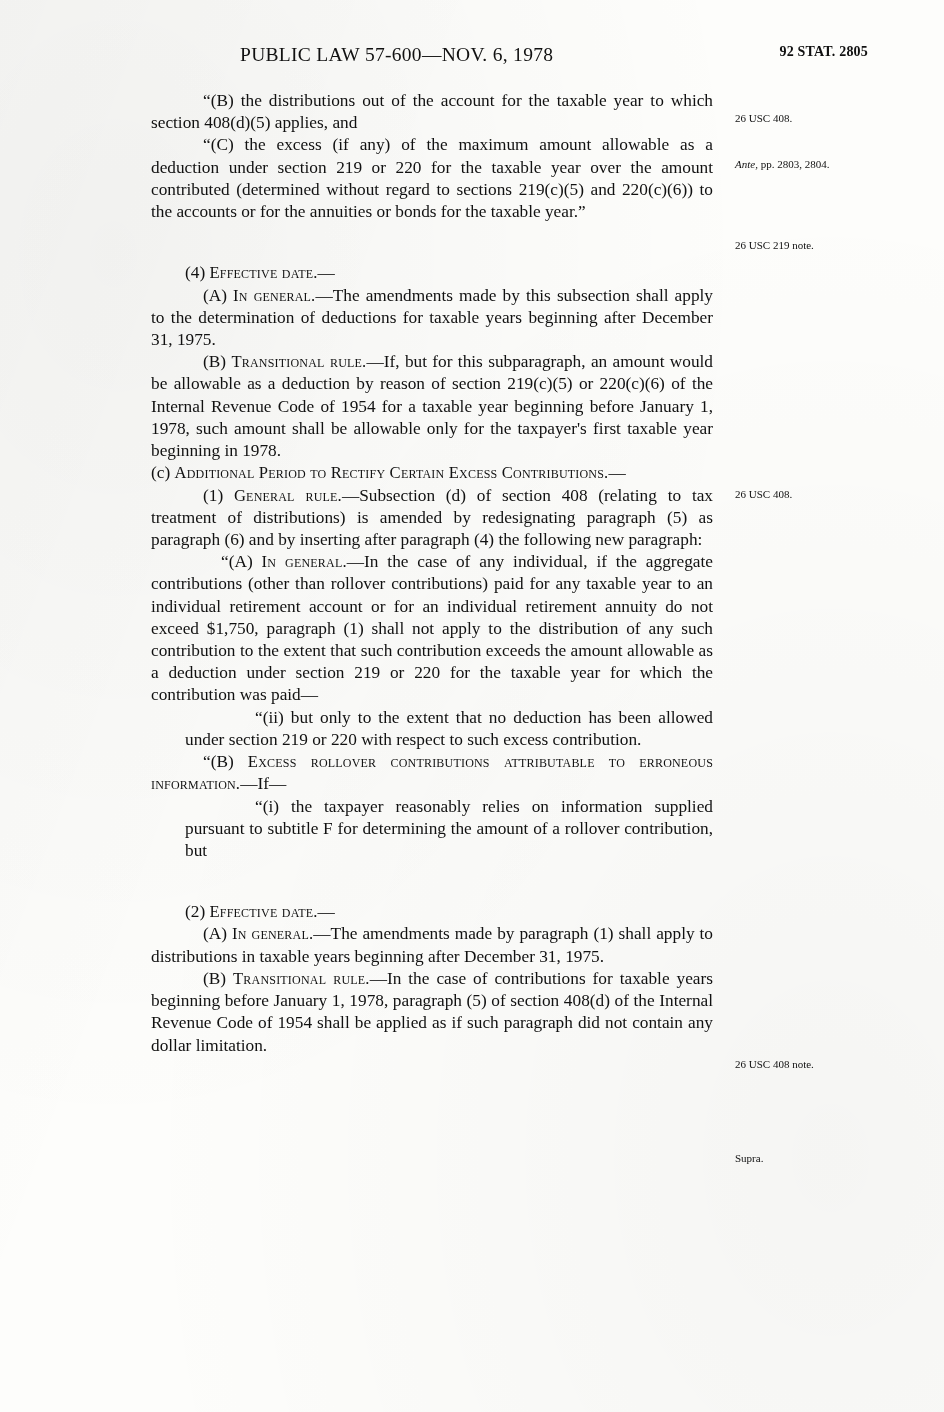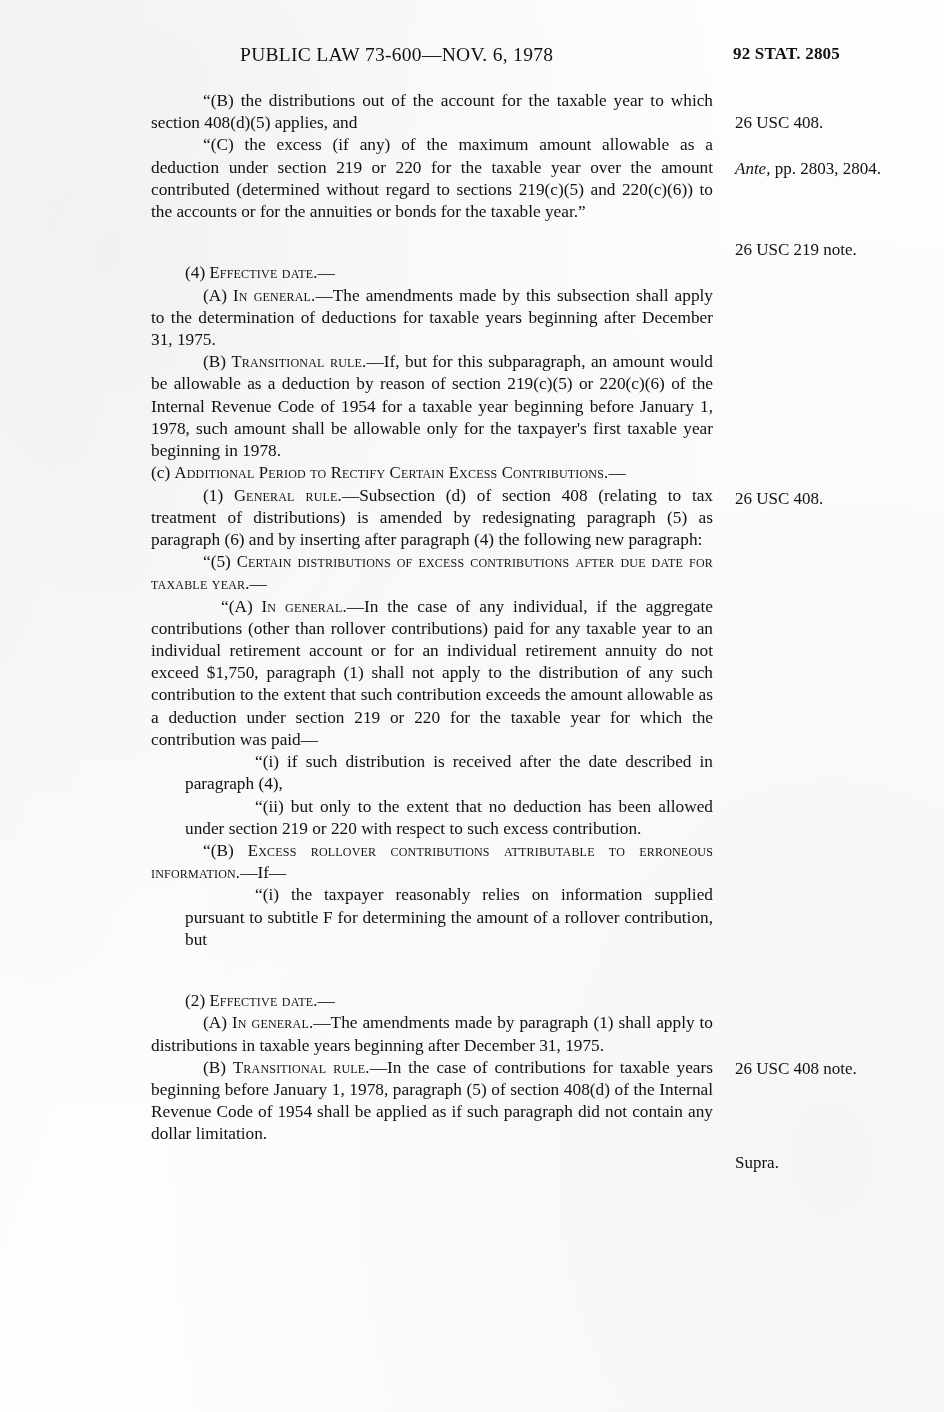--- a/index.html
+++ b/index.html
@@ -42,23 +42,23 @@
   .header-title {
     position: absolute;
     left: 240px;
     top: 0;
     font-size: 19.5px;
     letter-spacing: 0.3px;
     white-space: nowrap;
   }
   .header-stat {
     position: absolute;
-    right: 104px;
+    right: 76px;
     top: 0;
-    font-size: 17px;
+    font-size: 14px;
     font-weight: bold;
     letter-spacing: 0.2px;
     white-space: nowrap;
   }
   .body-col {
     position: absolute;
     top: 90px;
     left: 151px;
     width: 562px;
     font-size: 17.3px;
@@ -84,33 +84,33 @@
   .p-hang-neg { text-indent: -34px; padding-left: 34px; }
   .sc {
     font-variant: small-caps;
     font-size: 16.6px;
     letter-spacing: 0.2px;
   }
   .last-line-left { text-align: left; }
   .note {
     position: absolute;
     left: 0;
-    font-size: 17px;
+    font-size: 11px;
     line-height: 1.25;
     width: 185px;
   }
   .note .ital { font-style: italic; }
 </style>
 </head>
 <body>
 
 <div class="page">
 
   <div class="header">
-    <div class="header-title">PUBLIC LAW 73-600—NOV. 6, 1978</div>
+    <div class="header-title">PUBLIC LAW 57-600—NOV. 6, 1978</div>
     <div class="header-stat">92 STAT. 2805</div>
   </div>
 
   <div class="body-col">
 
     <p class="p-indent-2">
       “(B) the distributions out of the account for the taxable year to which section 408(d)(5) applies, and
     </p>
 
     <p class="p-indent-2">
@@ -130,31 +130,25 @@
     </p>
 
     <p class="p-hang-neg">
       (c) <span class="sc">Additional Period to Rectify Certain Excess Contributions.</span>—
     </p>
 
     <p class="p-indent-2">
       (1) <span class="sc">General rule.</span>—Subsection (d) of section 408 (relating to tax treatment of distributions) is amended by redesignating paragraph (5) as paragraph (6) and by inserting after paragraph (4) the following new paragraph:
     </p>
 
-    <p class="p-indent-2">
-      “(5) <span class="sc">Certain distributions of excess contributions after due date for taxable year.</span>—
-    </p>
 
     <p class="p-indent-3">
       “(A) <span class="sc">In general.</span>—In the case of any individual, if the aggregate contributions (other than rollover contributions) paid for any taxable year to an individual retirement account or for an individual retirement annuity do not exceed $1,750, paragraph (1) shall not apply to the distribution of any such contribution to the extent that such contribution exceeds the amount allowable as a deduction under section 219 or 220 for the taxable year for which the contribution was paid—
     </p>
 
-    <p class="p-indent-3" style="padding-left:34px">
-      “(i) if such distribution is received after the date described in paragraph (4),
-    </p>
 
     <p class="p-indent-3" style="padding-left:34px">
       “(ii) but only to the extent that no deduction has been allowed under section 219 or 220 with respect to such excess contribution.
     </p>
 
     <p class="p-indent-2">
       “(B) <span class="sc">Excess rollover contributions attributable to erroneous information.</span>—If—
     </p>
 
     <p class="p-indent-3" style="padding-left:34px">

